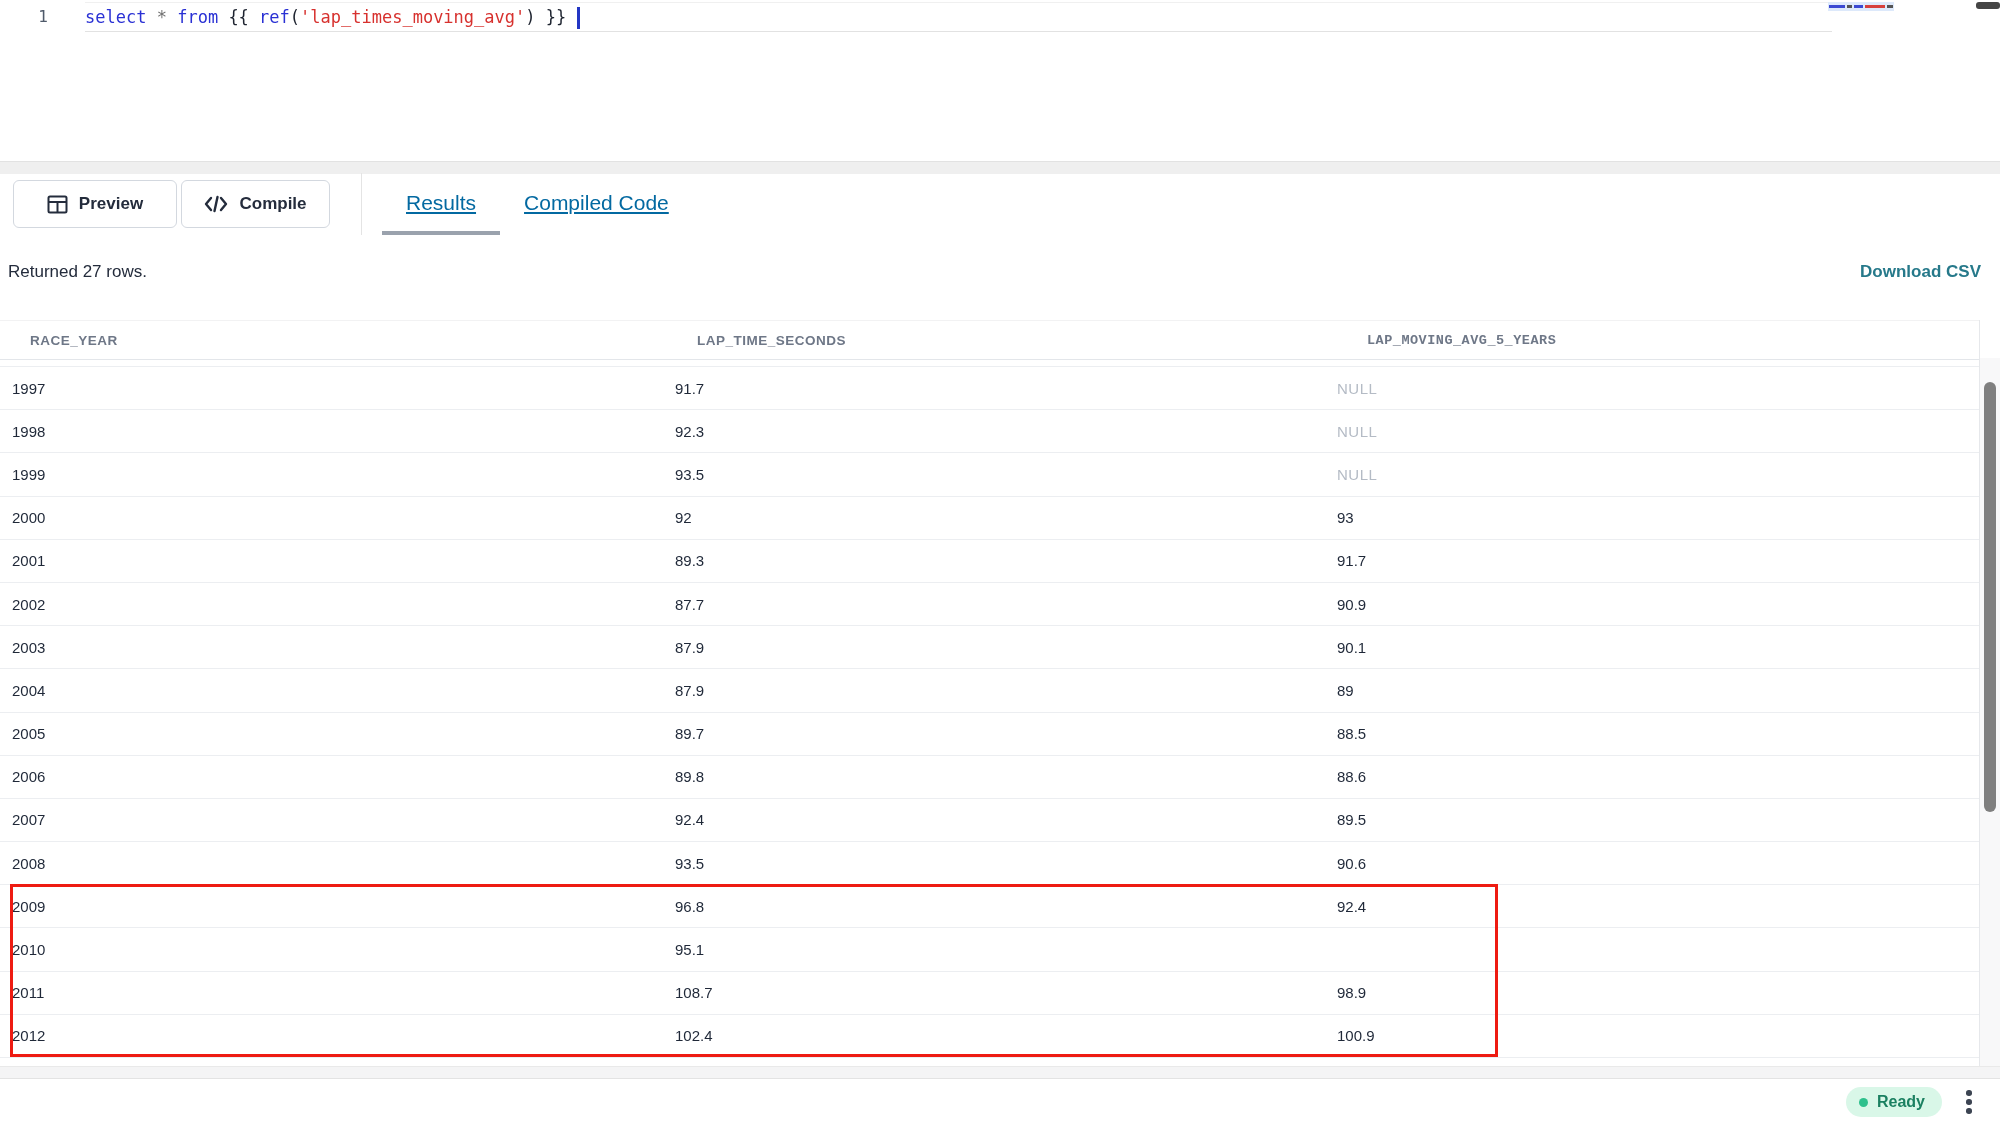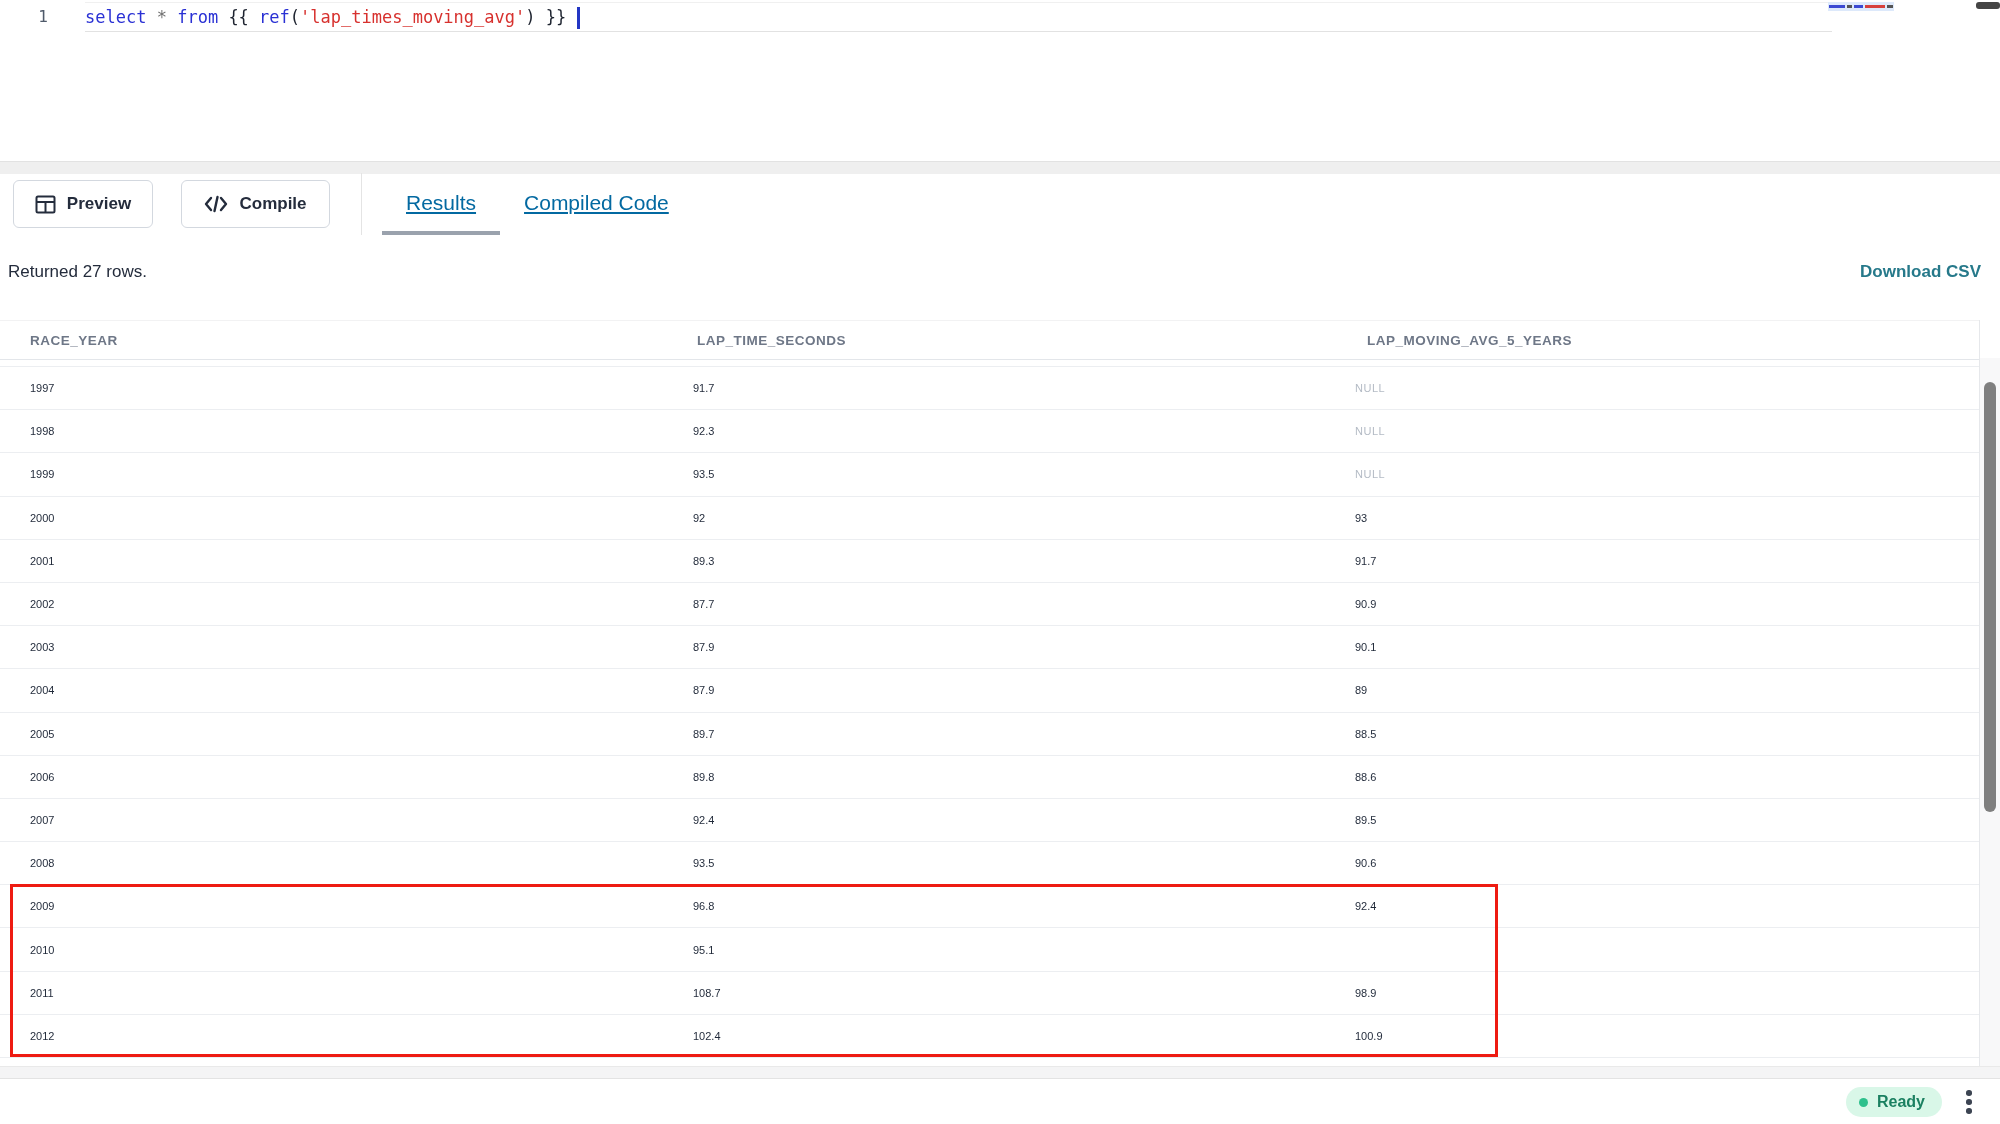--- a/index.html
+++ b/index.html
@@ -32,46 +32,46 @@
   .mm-r{background:#d7403c;}
   .top-scroll{position:absolute;top:2px;left:1976px;width:24px;height:7px;background:#454545;border-radius:3px;}
   .hscroll-band{position:absolute;top:161px;left:0;width:2000px;height:13px;background:#efefef;border-top:1px solid #e2e2e2;}
   
   .toolbar{position:absolute;top:174px;left:0;width:2000px;height:61px;background:#fff;border-bottom:1px solid #ededed;}
   .btn{
     position:absolute;top:6px;height:48px;box-sizing:border-box;background:#fff;
     border:1px solid #d3d8df;border-radius:6px;display:flex;align-items:center;justify-content:center;
     gap:11px;font-size:17px;font-weight:bold;color:#242c3c;cursor:pointer;
   }
-  .btn-preview{left:13px;width:140px;}
+  .btn-preview{left:13px;width:164px;}
   .btn-compile{left:181px;width:149px;}
   .btn svg{display:block;}
   .toolbar-divider{position:absolute;left:361px;top:-1px;width:1px;height:62px;background:#e4e4e4;}
   .tabs{position:absolute;left:382px;top:0;height:61px;display:flex;}
   .tab{position:relative;padding:0 24px;line-height:58px;font-size:21px;color:#0369a1;cursor:pointer;white-space:nowrap;text-decoration:underline;}
   .tab.active::after{content:"";position:absolute;left:0;right:0;bottom:0;height:4px;background:#9aa2ad;}
   
   .results-bar{position:absolute;top:235px;left:0;width:2000px;height:85px;background:#fff;}
   .rows-returned{position:absolute;left:8px;top:27px;font-size:17px;color:#242c3c;}
   .download-csv{position:absolute;right:19px;top:27px;font-size:17px;font-weight:bold;color:#26798a;cursor:pointer;}
   
   .table-header{
     position:absolute;top:320px;left:0;width:1979px;height:38px;display:grid;
     grid-template-columns:663px 662px 1fr;align-items:center;
     border-top:1px solid #f2f2f3;border-bottom:1px solid #e3e6ea;
   }
   .th{padding-left:30px;font-size:13.5px;font-weight:bold;color:#6e7787;letter-spacing:0.5px;}
   .th.c2{padding-left:34px;}
-  .th.c3{padding-left:42px;}
+  .th.c3{padding-left:42px;font-family:Liberation Mono, monospace;}
   .table-body{position:absolute;top:366px;left:0;width:1979px;border-top:1px solid #eceef1;}
   .tr{
     display:grid;grid-template-columns:663px 662px 1fr;height:43.2px;
     box-sizing:border-box;border-bottom:1px solid #eceef1;align-items:center;
   }
-  .td{padding-left:30px;font-size:11px;color:#1f2838;}
+  .td{padding-left:12px;font-size:15px;color:#1f2838;}
   .td.null{color:#b4bbc5;letter-spacing:0.5px;}
   .highlight-box{
     position:absolute;left:10px;top:884px;width:1488px;height:173px;box-sizing:border-box;
     border:3px solid #ee1b12;pointer-events:none;
   }
   .table-right-edge{position:absolute;left:1979px;top:320px;width:1px;height:746px;background:#e6e8eb;}
   .v-track{position:absolute;left:1980px;top:358px;width:20px;height:708px;background:#f8f8f9;}
   .v-thumb{position:absolute;left:1984px;top:382px;width:12px;height:430px;background:#7f7f7f;border-radius:7px;cursor:pointer;}
   
   .bottom-strip{position:absolute;top:1066px;left:0;width:2000px;height:12px;background:#f4f4f5;border-top:1px solid #e9e9e9;box-sizing:border-box;}

